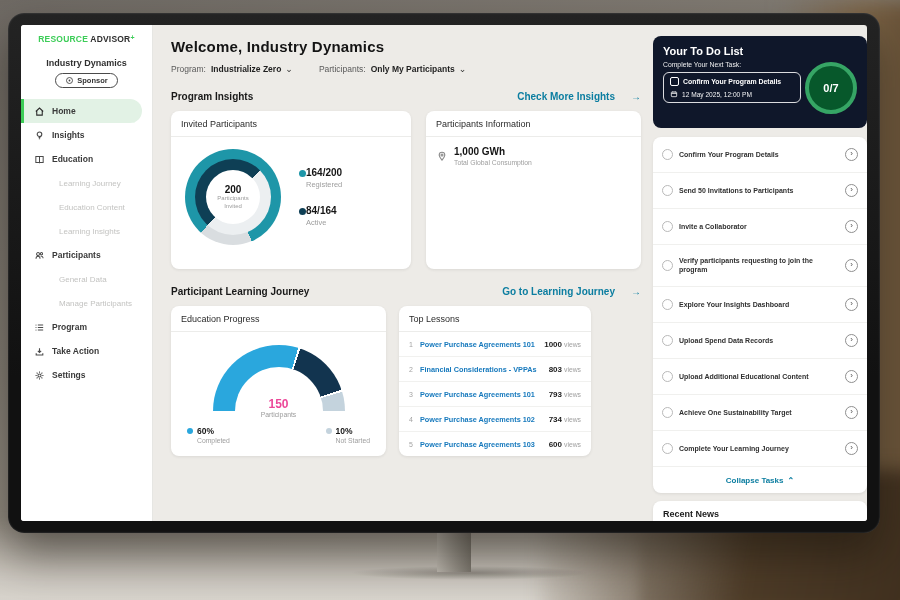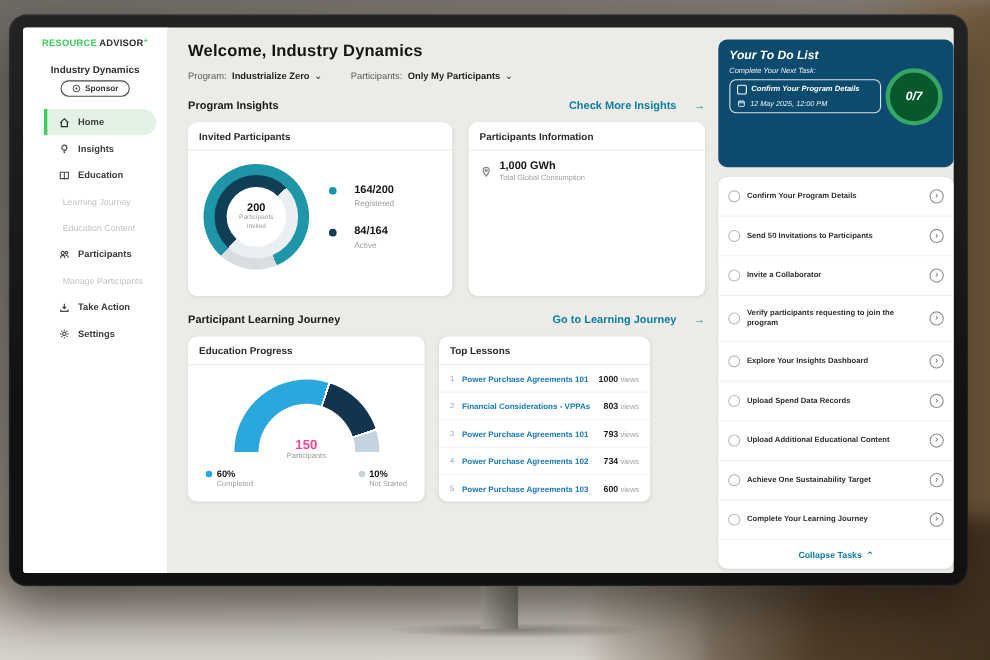--- a/index.html
+++ b/index.html
@@ -28,54 +28,54 @@
 
   
   .sidebar{width:132px;flex:none;background:#fff;border-right:1px solid #e6e6e3;box-sizing:border-box;padding-top:9px;}
   .logo{text-align:center;font-size:8.5px;font-weight:bold;letter-spacing:.2px;}
   .logo-primary{color:#3dcd58;}
   .logo-secondary{color:#2e2e2e;}
   .logo-plus{color:#3dcd58;font-size:7px;vertical-align:top;}
   .org{text-align:center;font-size:9px;font-weight:bold;color:#2f2f2f;margin-top:14px;}
   .sponsor{display:flex;align-items:center;gap:3px;width:max-content;margin:5px auto 0;border:1px solid #4a4a4a;
            border-radius:9px;padding:2px 9px;font-size:7.5px;font-weight:bold;color:#333;}
-  .nav{margin-top:11px;margin-left:19px;}
+  .nav{margin-top:11px;}
   .nav-item{display:flex;align-items:center;gap:7px;height:24px;padding-left:13px;
             font-size:8.5px;font-weight:bold;color:#3a3a3a;cursor:pointer;}
   .nav-item svg{flex:none;}
-  .nav-item.sub{padding-left:17px;font-weight:normal;color:#c3c3c1;font-size:8px;}
+  .nav-item.sub{padding-left:38px;font-weight:normal;color:#c3c3c1;font-size:8px;}
   .nav-item.active{background:#e2f2e5;border-radius:0 12px 12px 0;margin-right:10px;box-shadow:inset 3px 0 0 #3dcd58;}
 
   
   .main{width:500px;flex:none;box-sizing:border-box;padding:13px 12px 0 18px;}
   .welcome{font-size:15px;font-weight:bold;color:#141414;letter-spacing:.2px;}
   .filters{display:flex;align-items:center;gap:26px;margin-top:9px;}
   .filter{display:flex;align-items:center;font-size:8.5px;color:#5a5a5a;cursor:pointer;}
   .filter-value{font-weight:bold;color:#1f1f1f;margin-left:5px;}
   .dd-chev{font-size:9px;color:#333;margin-left:4px;line-height:1;}
   .sec-head{display:flex;justify-content:space-between;align-items:center;margin-top:17px;margin-bottom:9px;width:470px;}
   .sec-title{font-size:10px;font-weight:bold;color:#191919;}
   .sec-link{font-size:10px;font-weight:bold;color:#0b7da0;cursor:pointer;display:flex;align-items:center;gap:16px;}
   .cards{display:flex;}
   .card{background:#fff;border-radius:8px;box-shadow:0 1px 3px rgba(60,60,60,.1);box-sizing:border-box;}
-  .card-title{font-size:9px;font-weight:bold;color:#2b2b2b;padding:8px 10px 7px;border-bottom:1px solid #ececea;}
+  .card-title{font-size:9px;font-weight:normal;color:#2b2b2b;padding:8px 10px 7px;border-bottom:1px solid #ececea;}
 
   .card-invited{width:240px;height:158px;margin-right:15px;}
   .invited-body{display:flex;align-items:center;padding:12px 10px 0 14px;}
   .donut{position:relative;width:96px;height:96px;flex:none;}
   .d-outer{position:absolute;inset:0;border-radius:50%;
            background:conic-gradient(from 222deg,#1e96a8 0deg 295deg,#d9dde0 295deg 360deg);}
   .d-inner{position:absolute;inset:10px;border-radius:50%;
            background:conic-gradient(from 222deg,#0e3f55 0deg 184deg,#eceff1 184deg 360deg);}
   .d-hole{position:absolute;inset:21px;border-radius:50%;background:#fff;display:flex;flex-direction:column;
           align-items:center;justify-content:center;text-align:center;}
   .d-val{font-size:10px;font-weight:bold;color:#111;}
   .d-lab{font-size:6px;color:#9b9b9b;line-height:1.25;width:42px;}
   .legend{margin-left:18px;display:flex;flex-direction:column;gap:16px;}
-  .legend-item{display:flex;gap:16px;}
+  .legend-item{display:flex;gap:0;}
   .legend-dot{width:7px;height:7px;border-radius:50%;margin-top:3px;flex:none;}
   .legend-val{font-size:10px;font-weight:bold;color:#161616;}
   .legend-lab{font-size:7.5px;color:#9e9e9e;margin-top:2px;}
 
   .card-info{width:215px;height:158px;}
   .info-row{display:flex;align-items:center;padding:9px 10px 8px;}
   .info-icon{color:#8b8b8b;flex:none;margin-right:6px;}
   .info-val{font-size:10px;font-weight:bold;color:#141414;}
   .info-lab{font-size:6.8px;color:#9e9e9e;margin-top:2px;}
   .info-bar{margin-left:auto;width:68px;height:4px;border-radius:2px;background:#e4e4e2;align-self:flex-end;margin-bottom:7px;}
@@ -99,21 +99,21 @@
   .card-lessons{width:192px;height:150px;}
   .lesson-row{display:flex;align-items:center;height:25px;padding:0 10px;border-bottom:1px solid #f1f1ef;box-sizing:border-box;}
   .lesson-row:last-child{border-bottom:none;}
   .lesson-rank{width:11px;font-size:7px;color:#a3a3a3;flex:none;}
   .lesson-link{font-size:7.3px;font-weight:bold;color:#1679bd;cursor:pointer;}
   .lesson-views{margin-left:auto;font-size:8px;font-weight:bold;color:#1c1c1c;white-space:nowrap;}
   .lesson-views .suffix{font-size:6.8px;color:#a0a0a0;font-weight:normal;margin-left:2px;}
 
   
   .right{width:214px;flex:none;box-sizing:border-box;padding-top:11px;}
-  .todo-hero{position:relative;background:#0c4a6e;border-radius:8px;color:#fff;padding:9px 10px;height:116px;box-sizing:border-box;font-style:italic;}
+  .todo-hero{position:relative;background:#0f172a;border-radius:8px;color:#fff;padding:9px 10px;height:92px;box-sizing:border-box;}
   .todo-title{font-size:11px;font-weight:bold;}
   .todo-sub{font-size:6.8px;opacity:.92;margin-top:4px;}
   .next-box{width:138px;border:1px solid rgba(255,255,255,.85);border-radius:6px;padding:4px 6px;margin-top:4px;box-sizing:border-box;}
   .next-task{display:flex;align-items:center;gap:4px;font-size:6.9px;font-weight:bold;}
   .next-cbx{width:7px;height:7px;border:1px solid #fff;border-radius:2px;flex:none;}
   .next-date{display:flex;align-items:center;gap:4px;font-size:6.6px;margin-top:4px;opacity:.95;}
   .ring{position:absolute;right:10px;top:26px;width:44px;height:44px;border-radius:50%;border:4px solid #36a565;
         background:#07582b;display:flex;align-items:center;justify-content:center;font-size:11px;font-weight:bold;}
 
   .tasks{background:#fff;border-radius:8px;margin-top:9px;box-shadow:0 1px 3px rgba(60,60,60,.1);}
@@ -172,30 +172,45 @@
               <path d="M2 2.8 H5.6 L6 3.2 L6.4 2.8 H10 V9.2 H6.4 L6 9.6 L5.6 9.2 H2 Z M6 3.2 V9.6"></path>
             </svg>
         <span>Education</span>
       </div>
       <div class="nav-item sub">
         <span>Learning Journey</span>
       </div>
       <div class="nav-item sub">
         <span>Education Content</span>
       </div>
+      <div class="nav-item sub">
+        <span>Learning Insights</span>
+      </div>
       <div class="nav-item">
         <svg width="11" height="11" viewBox="0 0 12 12" fill="none" stroke="#4a4a4a" stroke-width="1.1">
               <circle cx="4.4" cy="4.4" r="1.6"></circle>
               <circle cx="8.2" cy="4" r="1.2"></circle>
               <path d="M2.2 9.6 c0-1.9 1-2.9 2.2-2.9 s2.2 1 2.2 2.9 M7.2 6.7 c1.5-.3 2.7.9 2.7 2.4"></path>
             </svg>
         <span>Participants</span>
       </div>
       <div class="nav-item sub">
+        <span>General Data</span>
+      </div>
+      <div class="nav-item sub">
         <span>Manage Participants</span>
+      </div>
+      <div class="nav-item">
+        <svg width="11" height="11" viewBox="0 0 12 12" fill="none" stroke="#4a4a4a" stroke-width="1.2">
+              <path d="M4.2 3.2 H10 M4.2 6 H10 M4.2 8.8 H10"></path>
+              <circle cx="2.2" cy="3.2" r=".6" fill="#4a4a4a" stroke="none"></circle>
+              <circle cx="2.2" cy="6" r=".6" fill="#4a4a4a" stroke="none"></circle>
+              <circle cx="2.2" cy="8.8" r=".6" fill="#4a4a4a" stroke="none"></circle>
+            </svg>
+        <span>Program</span>
       </div>
       <div class="nav-item">
         <svg width="11" height="11" viewBox="0 0 12 12" fill="none" stroke="#4a4a4a" stroke-width="1.2">
               <path d="M6 2.4 V7 M4.2 5.3 L6 7.1 L7.8 5.3 M2.4 8 V9.8 H9.6 V8"></path>
             </svg>
         <span>Take Action</span>
       </div>
       <div class="nav-item">
         <svg width="11" height="11" viewBox="0 0 12 12" fill="none" stroke="#4a4a4a" stroke-width="1.1">
               <circle cx="6" cy="6" r="1.7"></circle>

